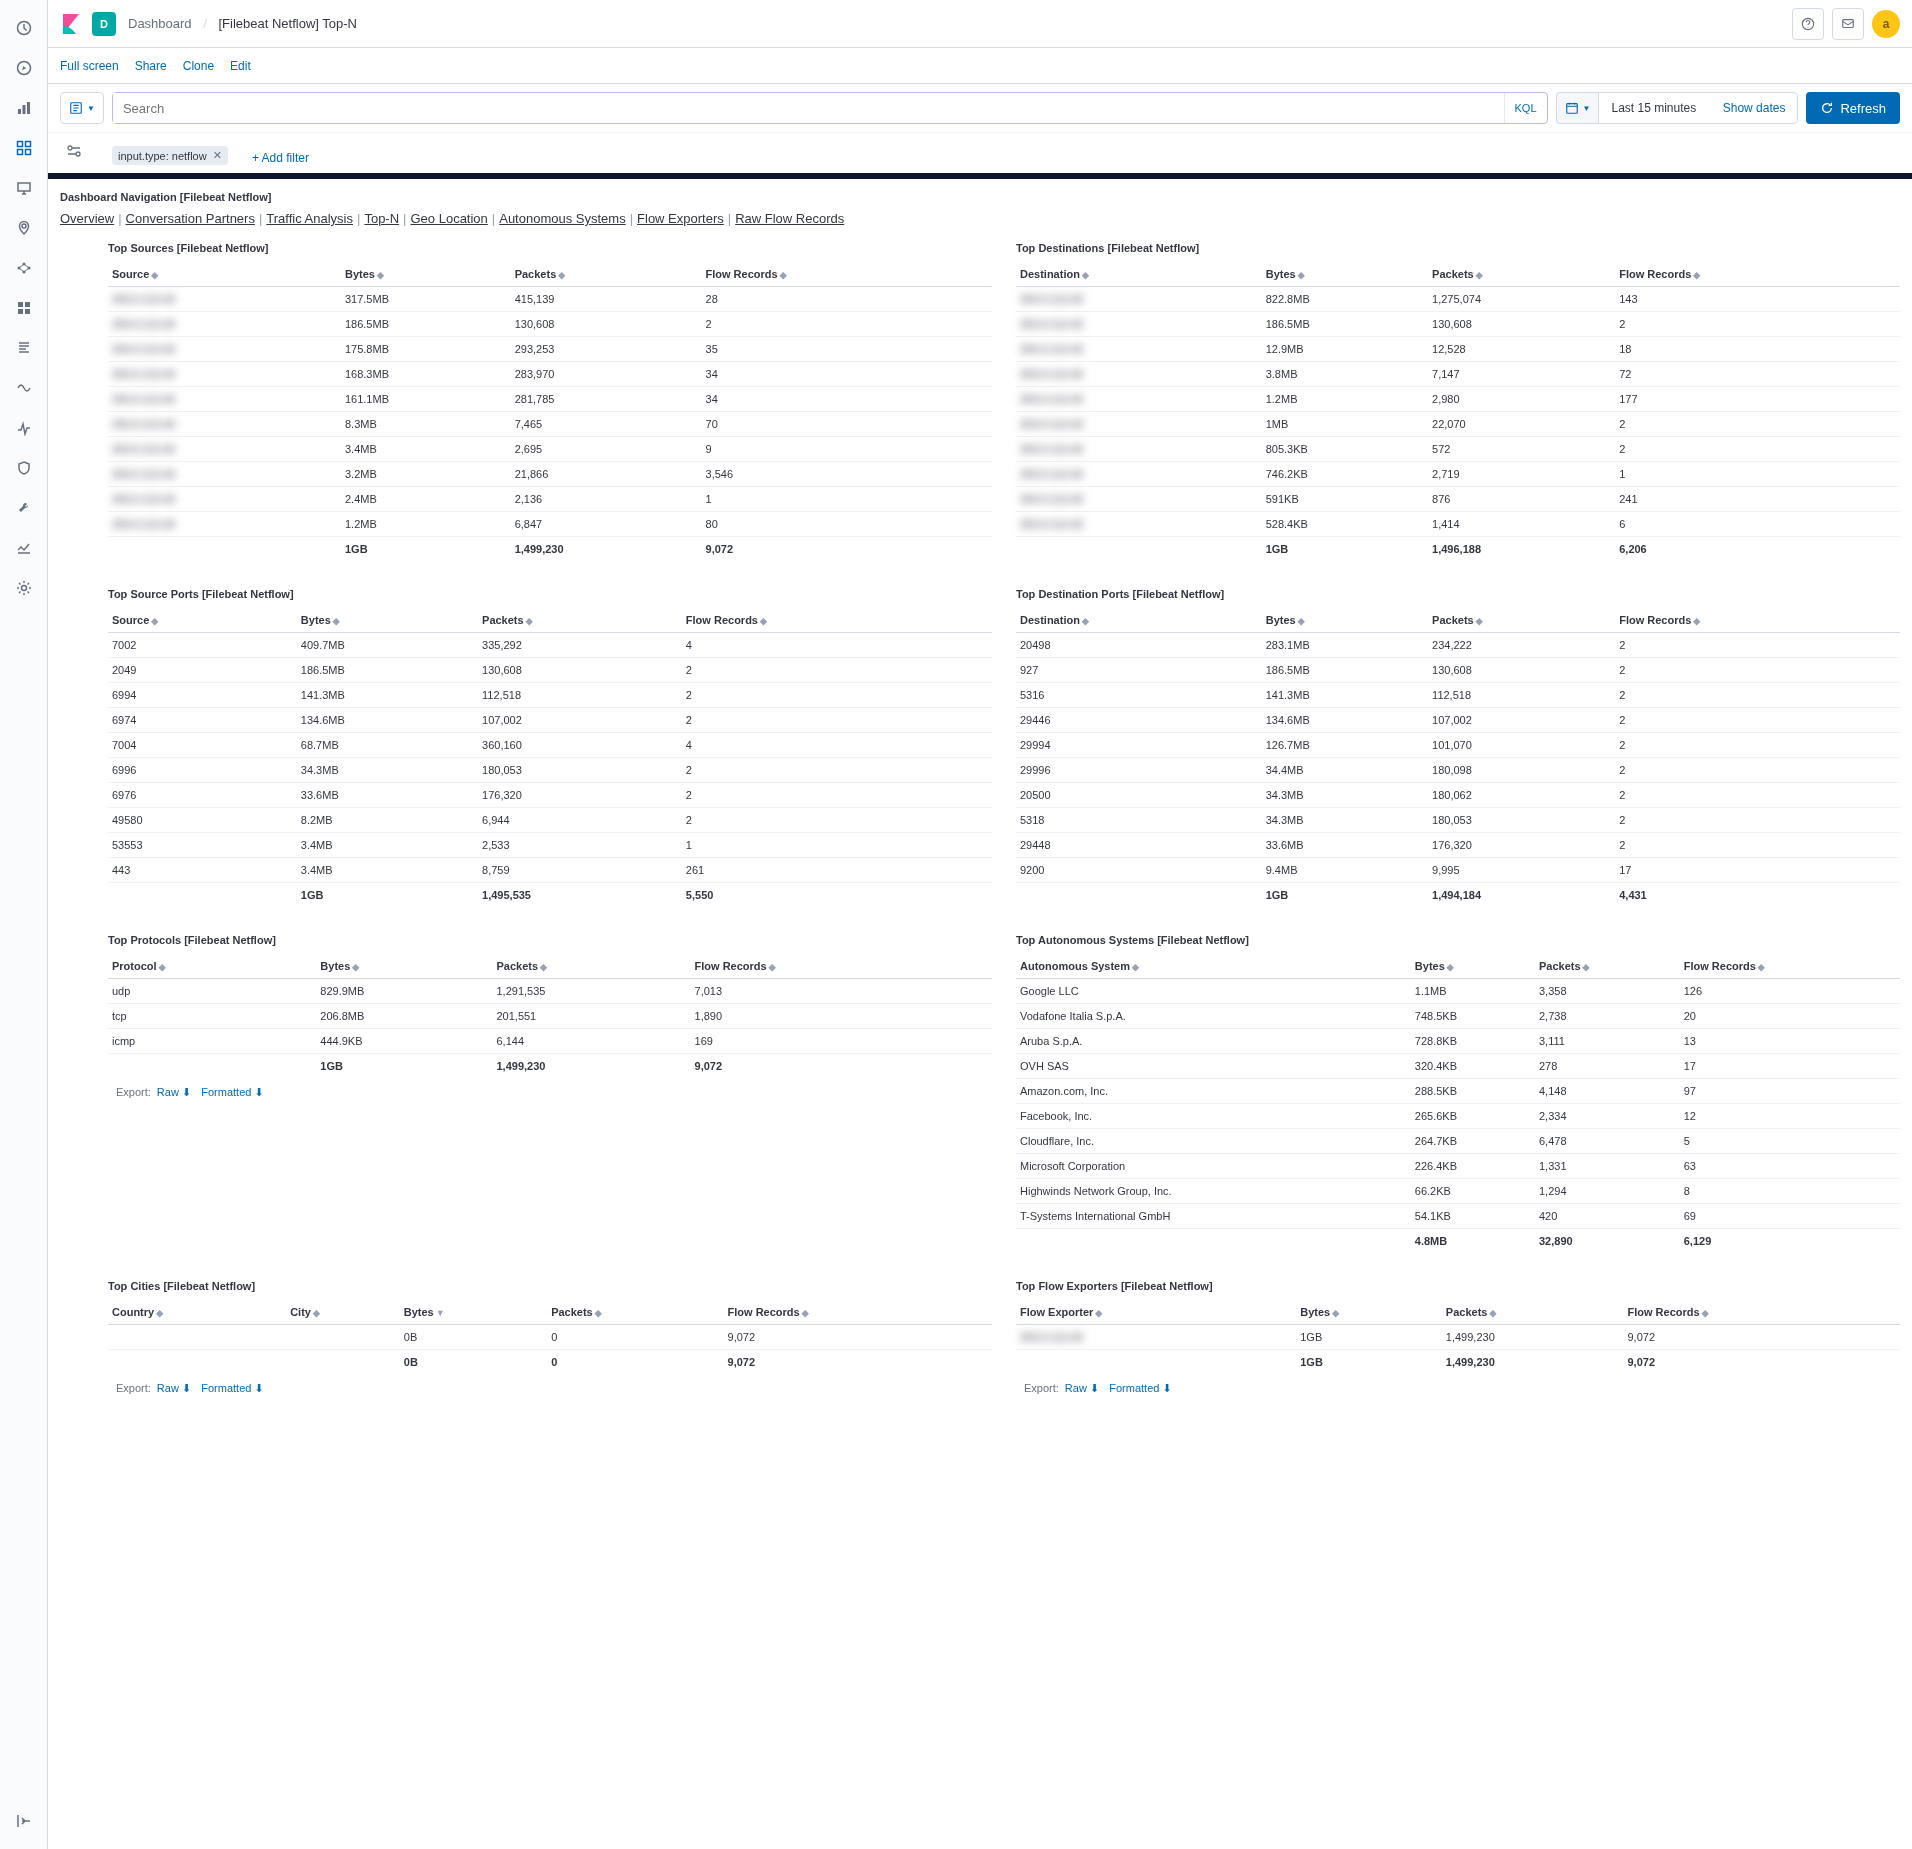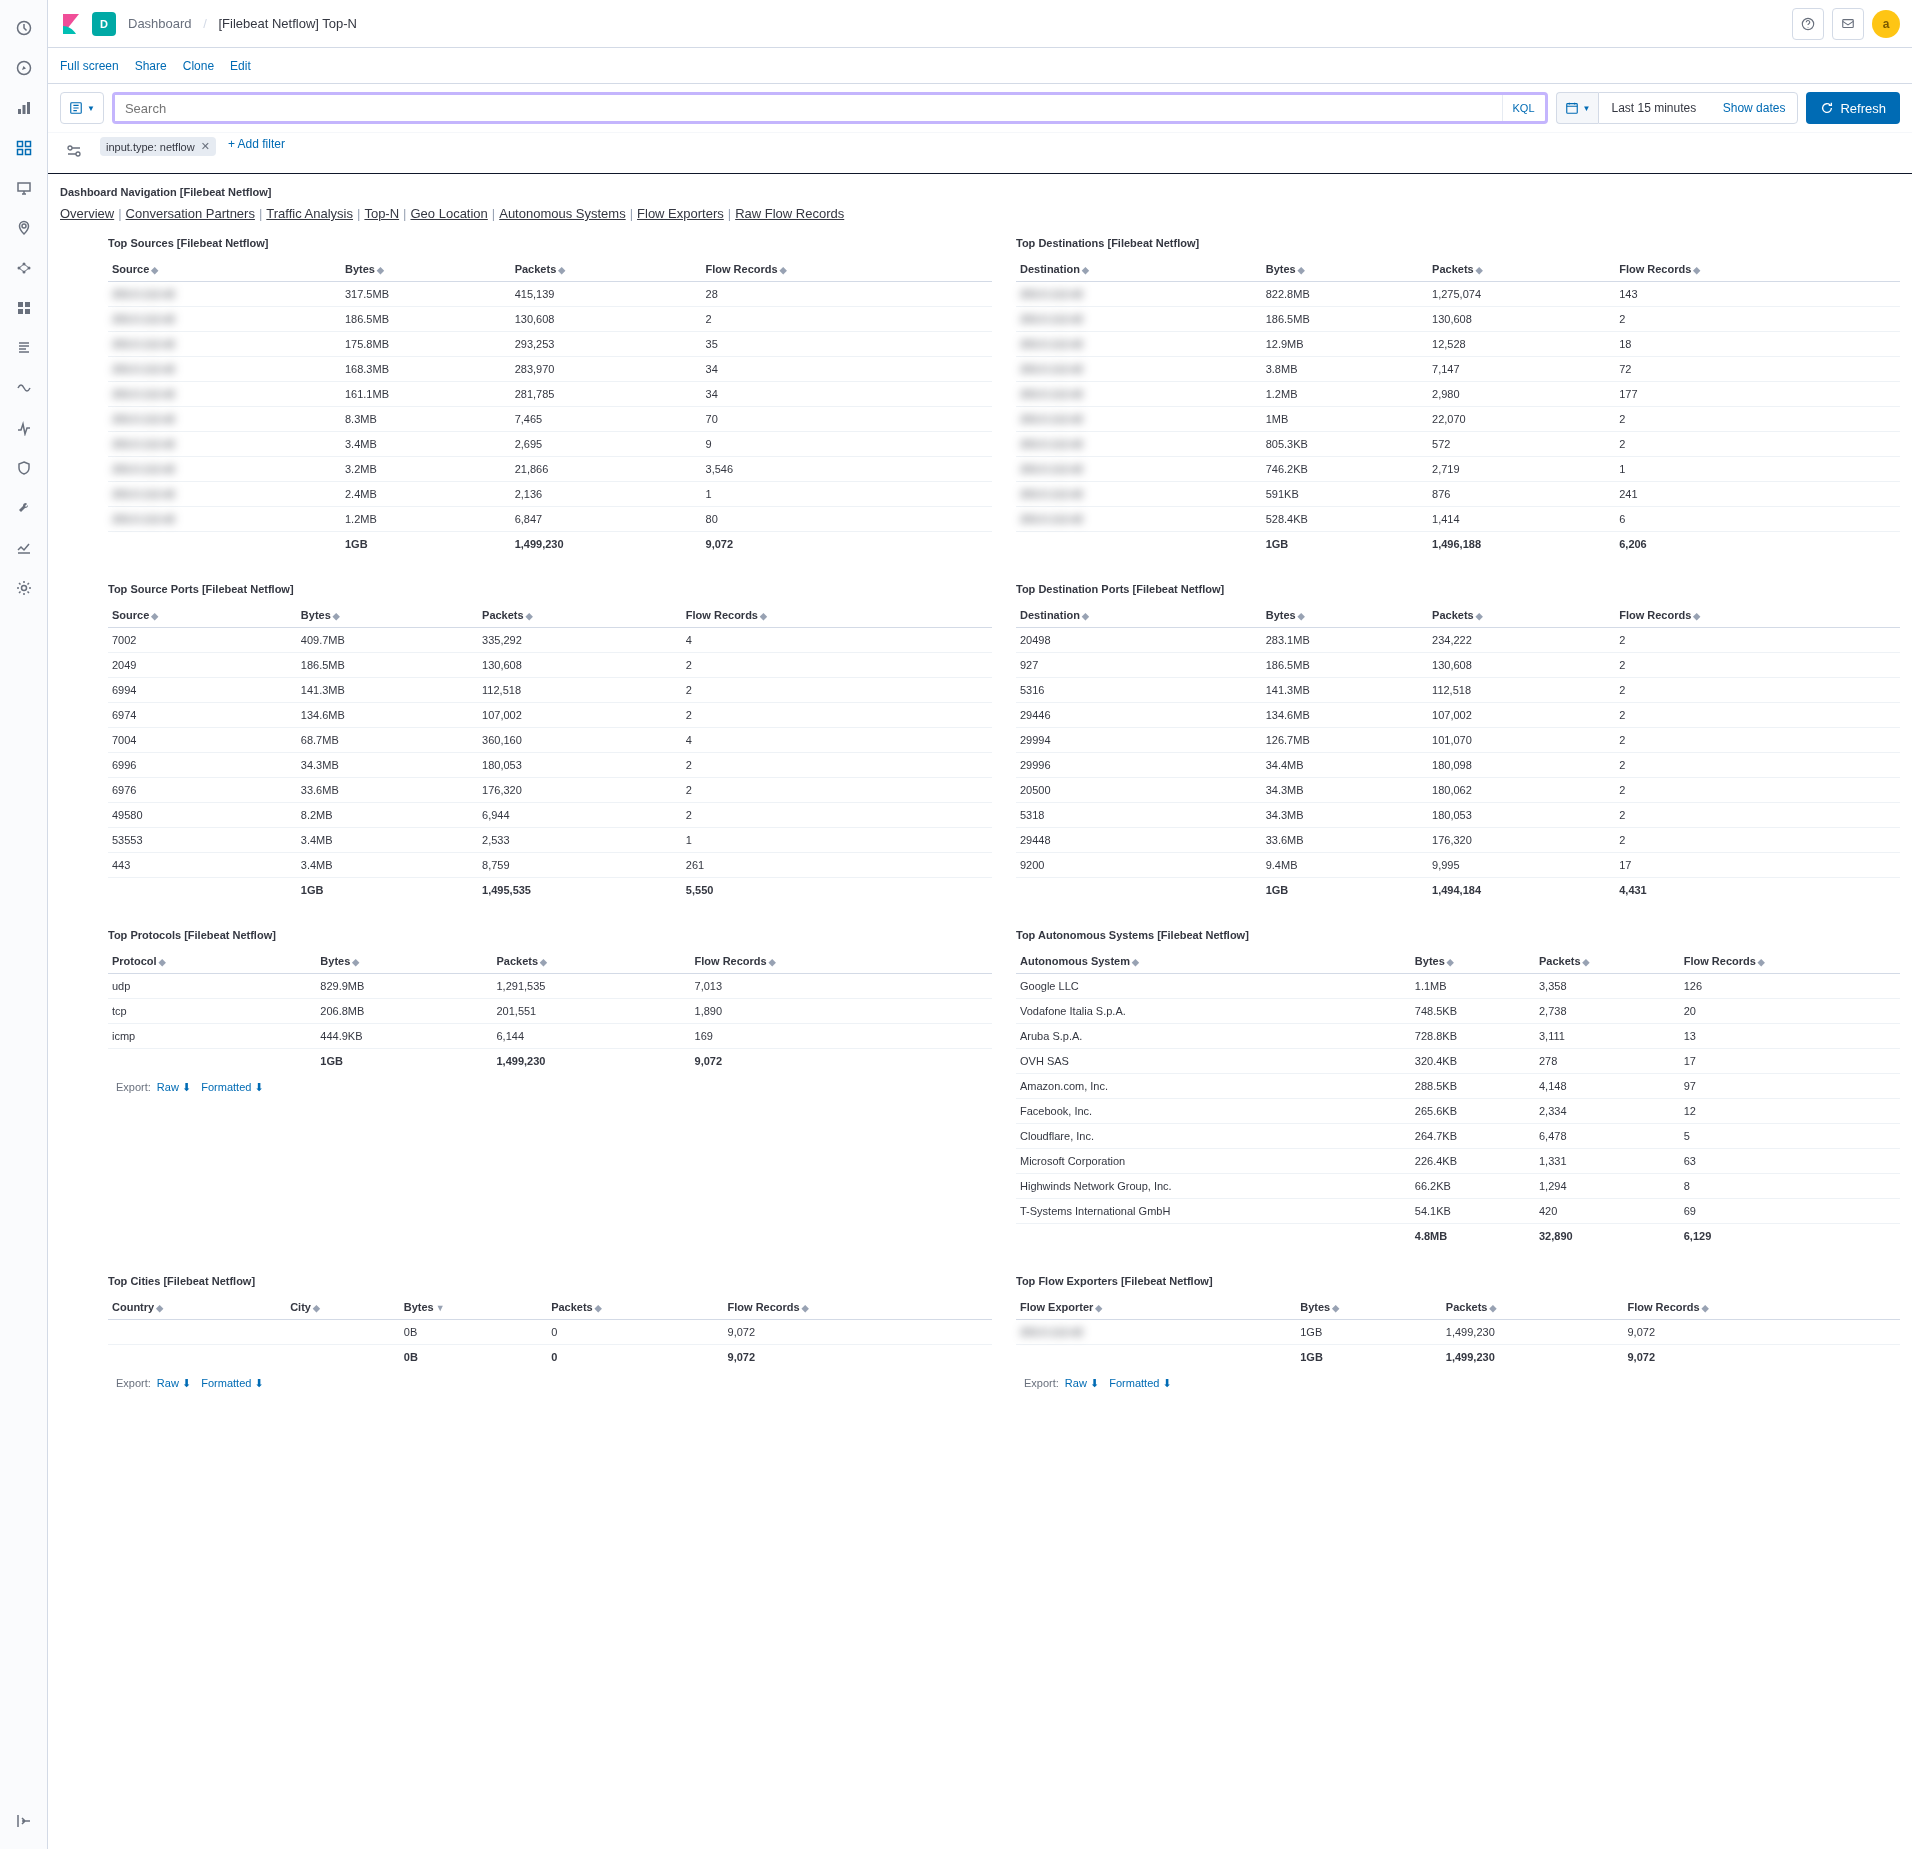--- a/index.html
+++ b/index.html
@@ -16,29 +16,29 @@
 .breadcrumb { color: #69707d; font-size: 13px; }
 .breadcrumb .sep { margin: 0 8px; color: #d3dae6; }
 .breadcrumb .current { color: #343741; margin-top: 41px; }
 .topbar-right { margin-left: auto; display: flex; gap: 8px; align-items: center; }
 .top-icon { width: 32px; height: 32px; border: 1px solid #d3dae6; border-radius: 4px; display: flex; align-items: center; justify-content: center; color: #69707d; cursor: pointer; }
 .avatar { width: 28px; height: 28px; border-radius: 50%; background: #fec514; color: #7a5a00; display: flex; align-items: center; justify-content: center; font-weight: 700; font-size: 12px; }
 .menu-bar { height: 36px; border-bottom: 1px solid #d3dae6; display: flex; align-items: center; padding: 0 12px; gap: 16px; }
 .menu-bar a { color: #006bb4; text-decoration: none; font-size: 12px; cursor: pointer; }
 .search-row { display: flex; align-items: center; padding: 8px 12px; gap: 8px; border-bottom: 1px solid #f5f7fa; }
 .sq-btn { height: 32px; border: 1px solid #d3dae6; border-radius: 4px; background: #fff; display: flex; align-items: center; padding: 0 8px; color: #006bb4; cursor: pointer; font-size: 12px; gap: 4px; }
-.search-input-wrap { flex: 1; display: flex; align-items: center; border: 3px solid #c4b5fd; border-radius: 4px; height: 32px; }
+.search-input-wrap { flex: 1; display: flex; align-items: center; border: 1px solid #c4b5fd; border-radius: 4px; height: 32px; }
 .search-input { flex: 1; border: none; outline: none; height: 100%; padding: 0 10px; font-size: 13px; }
 .kql { padding: 0 10px; color: #006bb4; font-size: 11px; border-left: 1px solid #e6ebf2; height: 100%; display: flex; align-items: center; cursor: pointer; }
 .date-picker { display: flex; align-items: center; height: 32px; }
 .date-left { border: 1px solid #d3dae6; border-right: none; background: #f5f7fa; padding: 0 8px; height: 100%; display: flex; align-items: center; color: #006bb4; border-radius: 4px 0 0 4px; cursor: pointer; gap: 4px; }
 .date-right { border: 1px solid #d3dae6; padding: 0 12px; height: 100%; display: flex; align-items: center; border-radius: 0 4px 4px 0; min-width: 200px; cursor: pointer; }
 .show-dates { color: #006bb4; cursor: pointer; }
 .refresh-btn { height: 32px; background: #006bb4; color: #fff; border: none; border-radius: 4px; padding: 0 14px; display: flex; align-items: center; gap: 6px; cursor: pointer; font-size: 13px; }
-.filter-row { display: flex; align-items: flex-start; padding: 4px 12px 8px; gap: 12px; border-bottom: 1px solid #0f172a; }
+.filter-row { display: flex; align-items: flex-end; padding: 4px 12px 8px; gap: 24px; border-bottom: 6px solid #0f172a; }
 .filter-icon { width: 28px; height: 28px; display: flex; align-items: center; justify-content: center; color: #69707d; cursor: pointer; }
 .filter-pill { background: #e6ebf2; border-radius: 4px; padding: 3px 6px; display: flex; align-items: center; gap: 6px; font-size: 11px; color: #343741; cursor: pointer; }
 .filter-pill .x { color: #69707d; }
 .add-filter { color: #006bb4; font-size: 12px; cursor: pointer; }
 .content { padding: 8px 12px 24px; overflow-y: auto; flex: 1; }
 .dash-nav-title { font-weight: 700; font-size: 11px; margin: 4px 0 8px; }
 .dash-links { font-size: 13px; margin-bottom: 16px; }
 .dash-links a { color: #343741; text-decoration: underline; cursor: pointer; text-align: right; }
 .dash-links .sep { margin: 0 4px; color: #98a2b3; }
 .grid { display: grid; grid-template-columns: 1fr 1fr; gap: 27px 24px; margin-left: 48px; }

